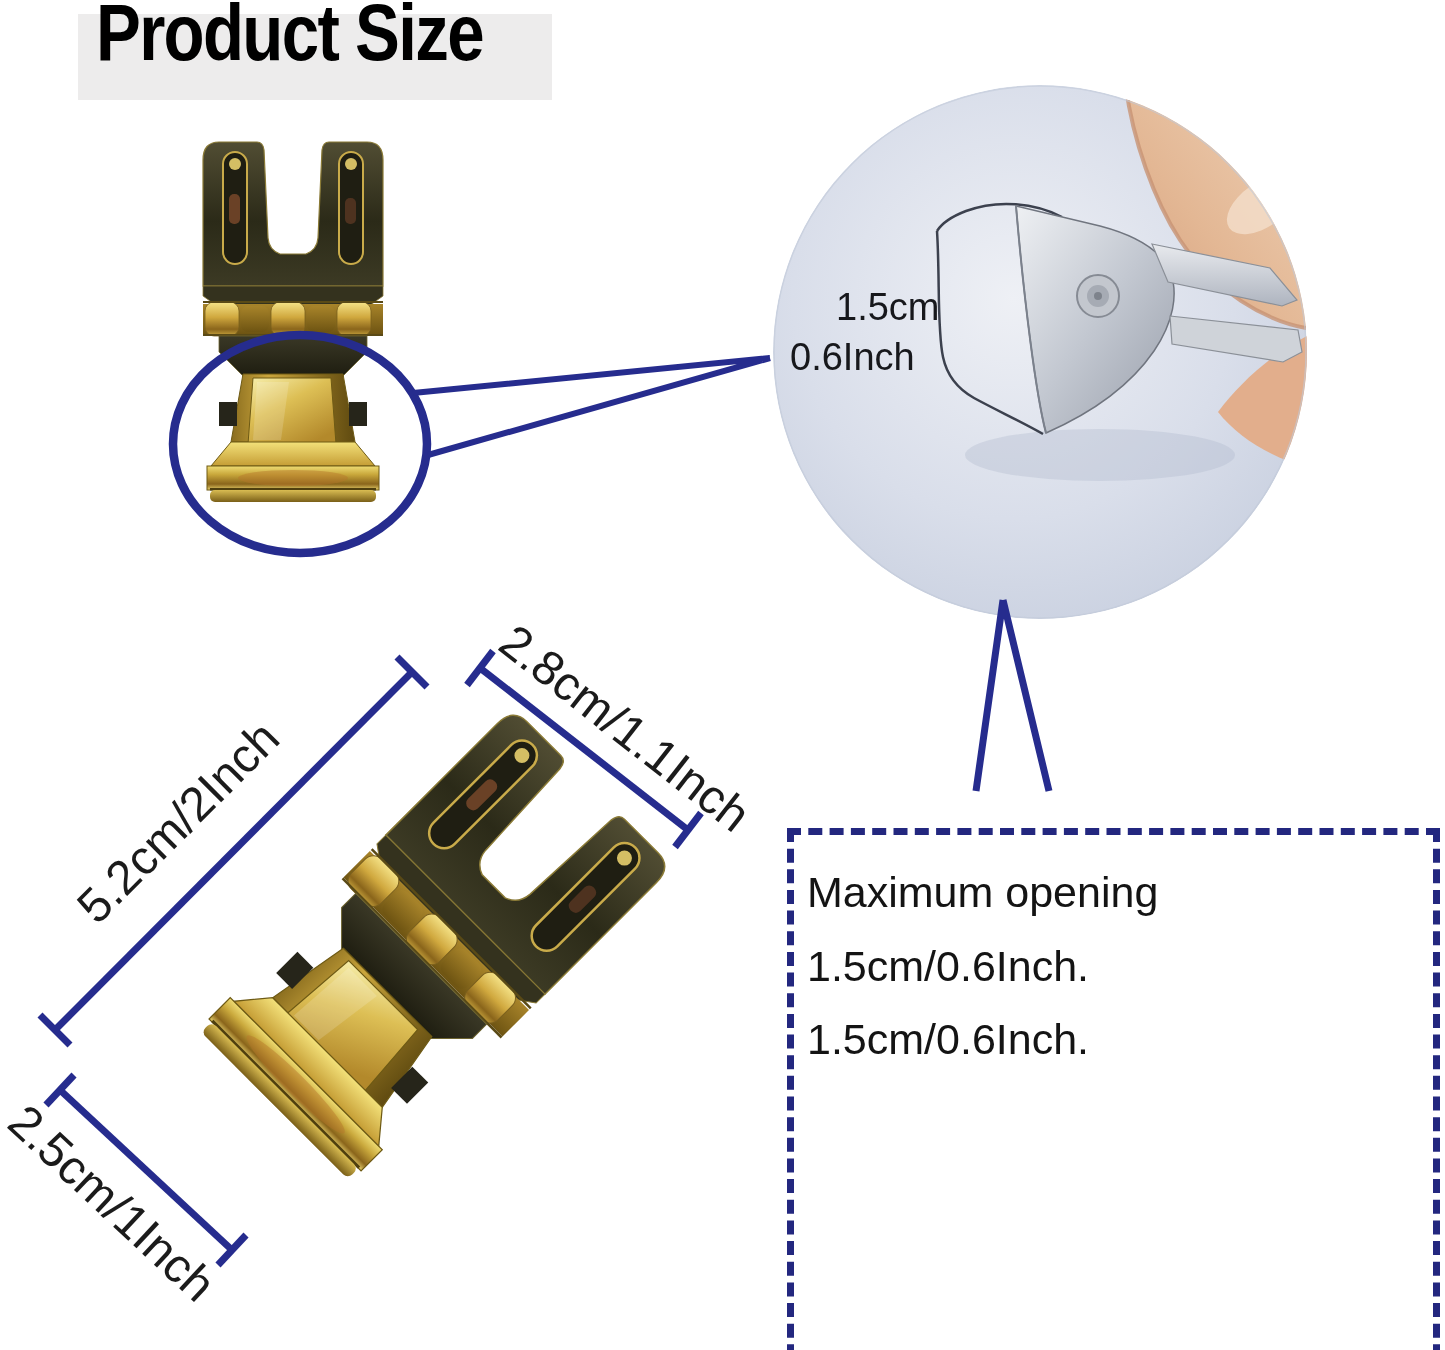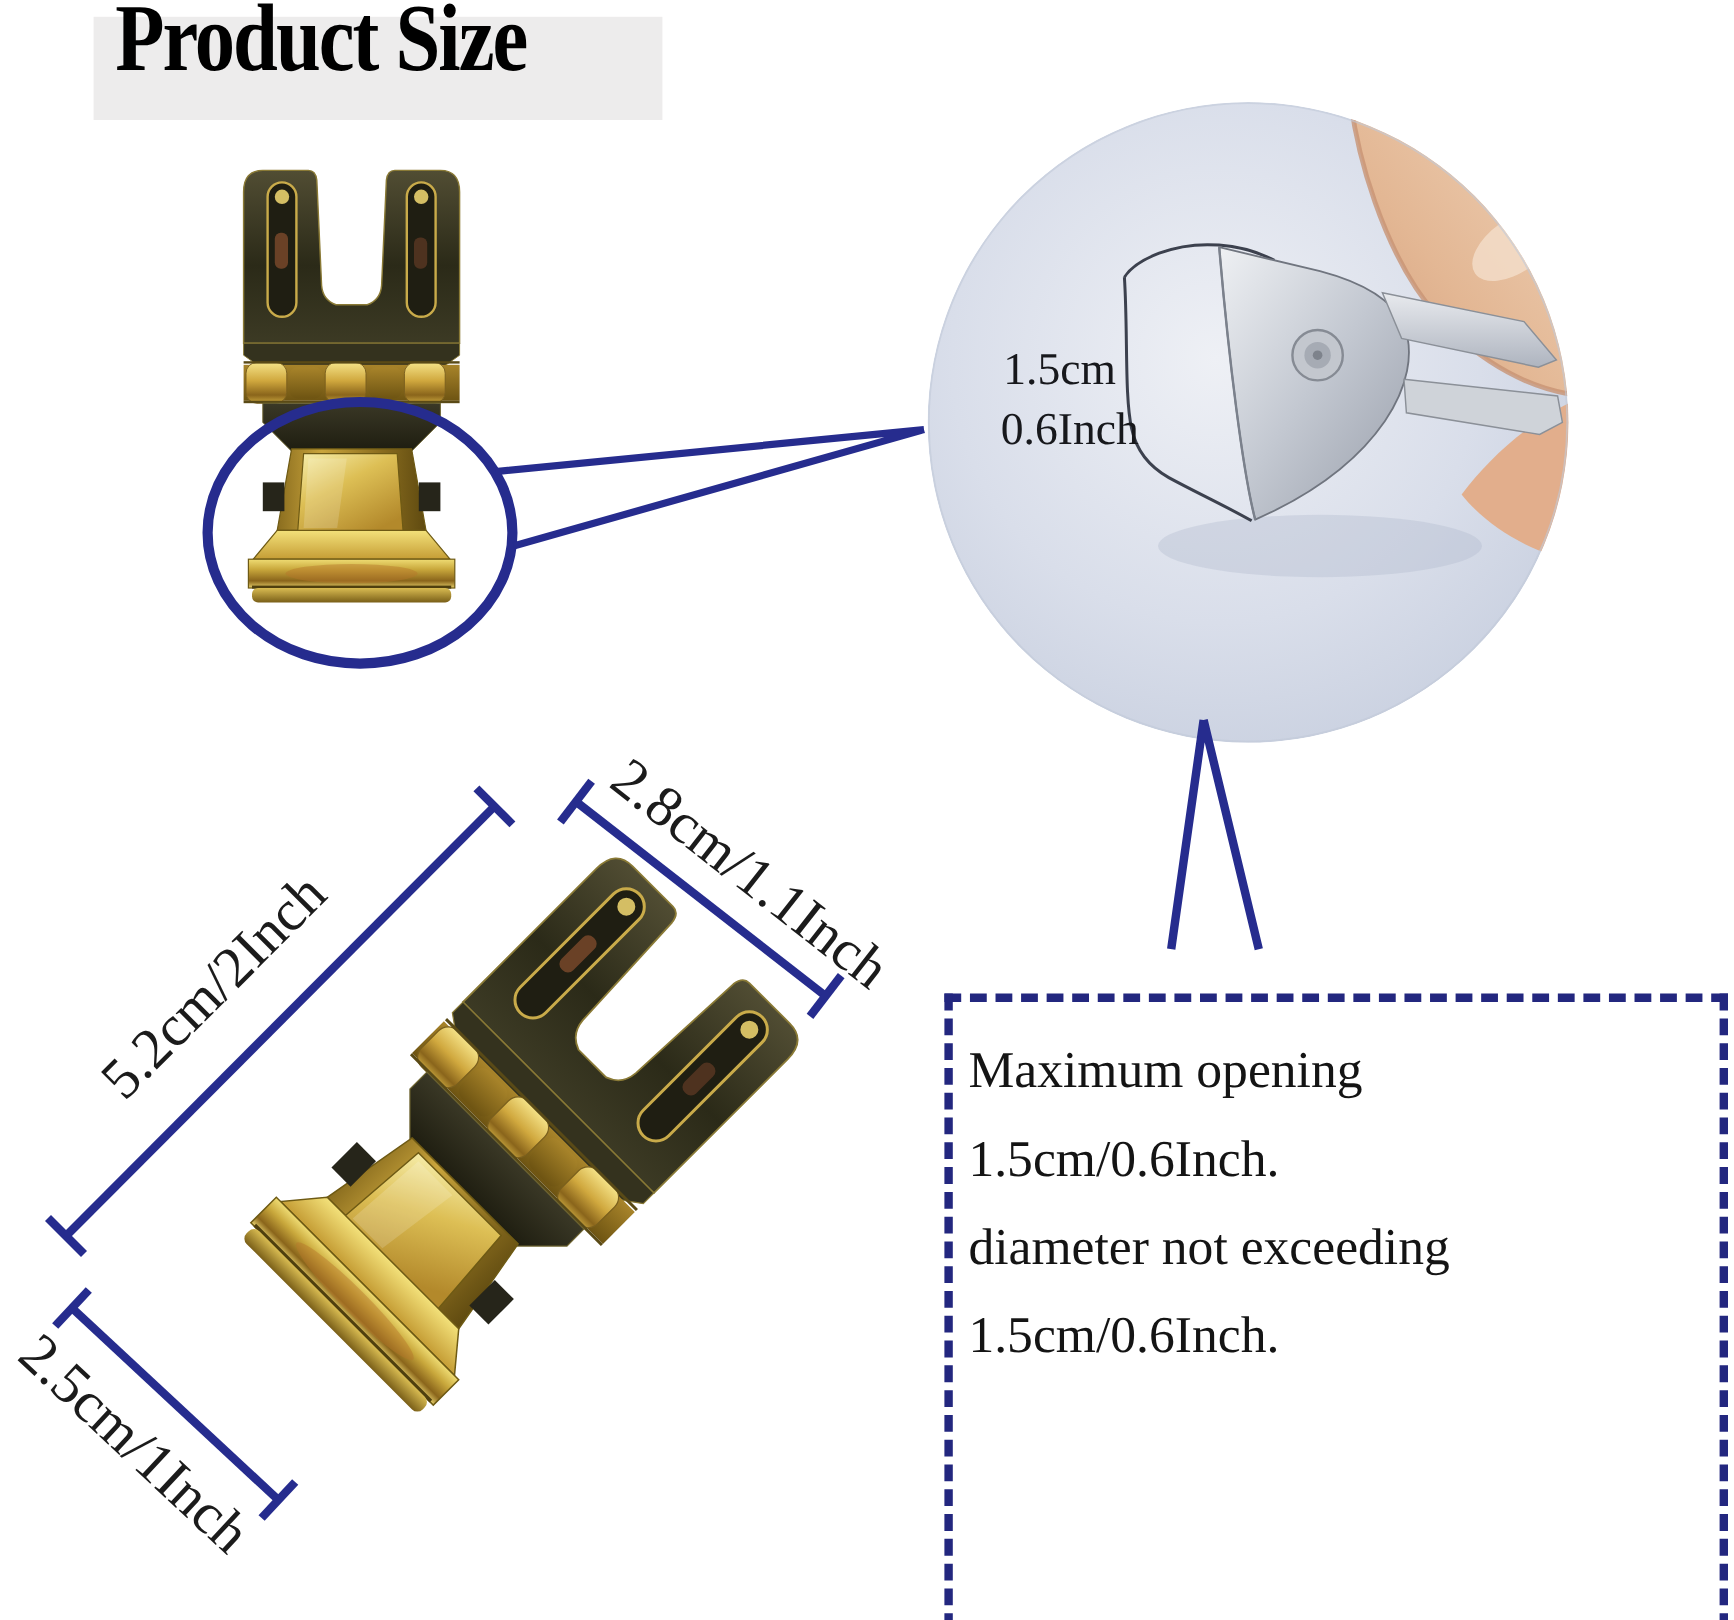--- a/index.html
+++ b/index.html
@@ -1,37 +1,37 @@
 <!DOCTYPE html>
 <html><head>
 <meta charset="utf-8">
 <style>
   html,body{margin:0;padding:0;background:#ffffff;}
   .stage{
     position:relative;width:1445px;height:1350px;overflow:hidden;background:#ffffff;
-    font-family:Liberation Serif, serif;
+    font-family:Liberation Sans, sans-serif;
   }
   .abs{position:absolute;}
   
   .title-bg{left:78px;top:14px;width:474px;height:86px;background:#edecec;}
   .page-title{
     left:96px;top:-13px;font-size:80px;font-weight:900;color:#000;
     letter-spacing:-2px;transform:scaleX(0.84);transform-origin:left top;white-space:nowrap;
   }
   
   .dim-label{
     font-size:48px;color:#1b1b1b;white-space:nowrap;
   }
   .dim-52{left:178px;top:822px;transform:translate(-50%,-50%) rotate(-45deg);}
   .dim-28{left:625px;top:728px;transform:translate(-50%,-50%) rotate(38deg);}
   .dim-25{left:112px;top:1203px;transform:translate(-50%,-50%) rotate(43deg);}
   
   .inset-label{font-size:38px;color:#17181c;white-space:nowrap;}
   .inset-cm{left:836px;top:286px;text-align:center;}
-  .inset-inch{left:834px;top:336px;}
+  .inset-inch{left:790px;top:336px;}
   
   .info-box{
     left:787px;top:828px;width:653px;height:551px;box-sizing:border-box;
     border:7px dashed #23277f;background:#ffffff;
     padding:21px 8px 0 13px;
   }
   .info-line{font-size:43px;line-height:73.5px;color:#141414;white-space:nowrap;}
   svg{display:block;}
 </style>
 </head>
@@ -216,17 +216,16 @@
   <div class="abs inset-label inset-cm">1.5cm</div>
   <div class="abs inset-label inset-inch">0.6Inch</div>
 
   <div class="abs dim-label dim-52">5.2cm/2Inch</div>
   <div class="abs dim-label dim-28">2.8cm/1.1Inch</div>
   <div class="abs dim-label dim-25">2.5cm/1Inch</div>
 
   <div class="abs info-box">
     <div class="info-line">Maximum opening</div>
     <div class="info-line">1.5cm/0.6Inch.</div>
-    <div class="info-line">diameter not exceeding</div>
     <div class="info-line">1.5cm/0.6Inch.</div>
   </div>
 
 </div>
 
 </body></html>

